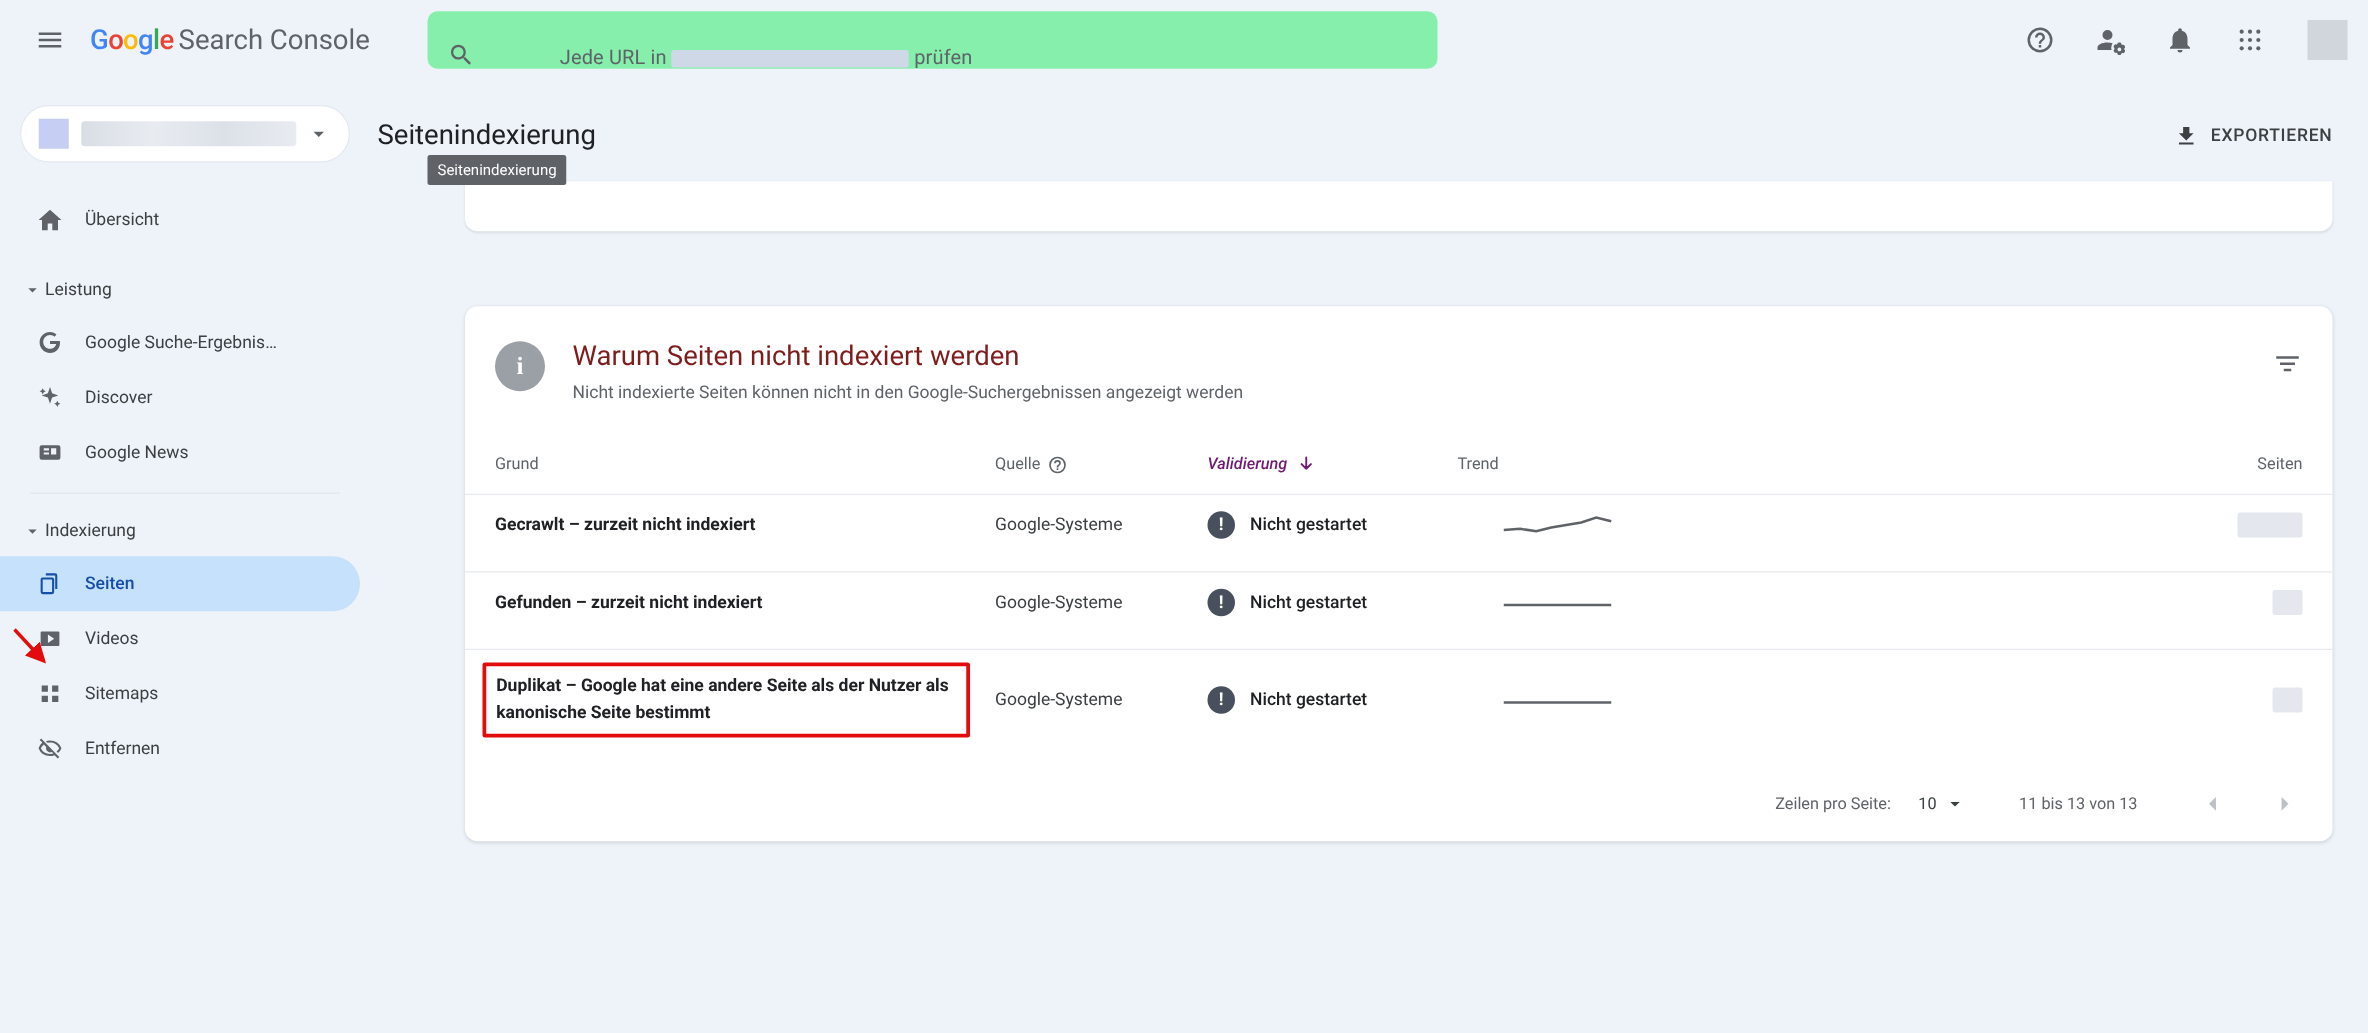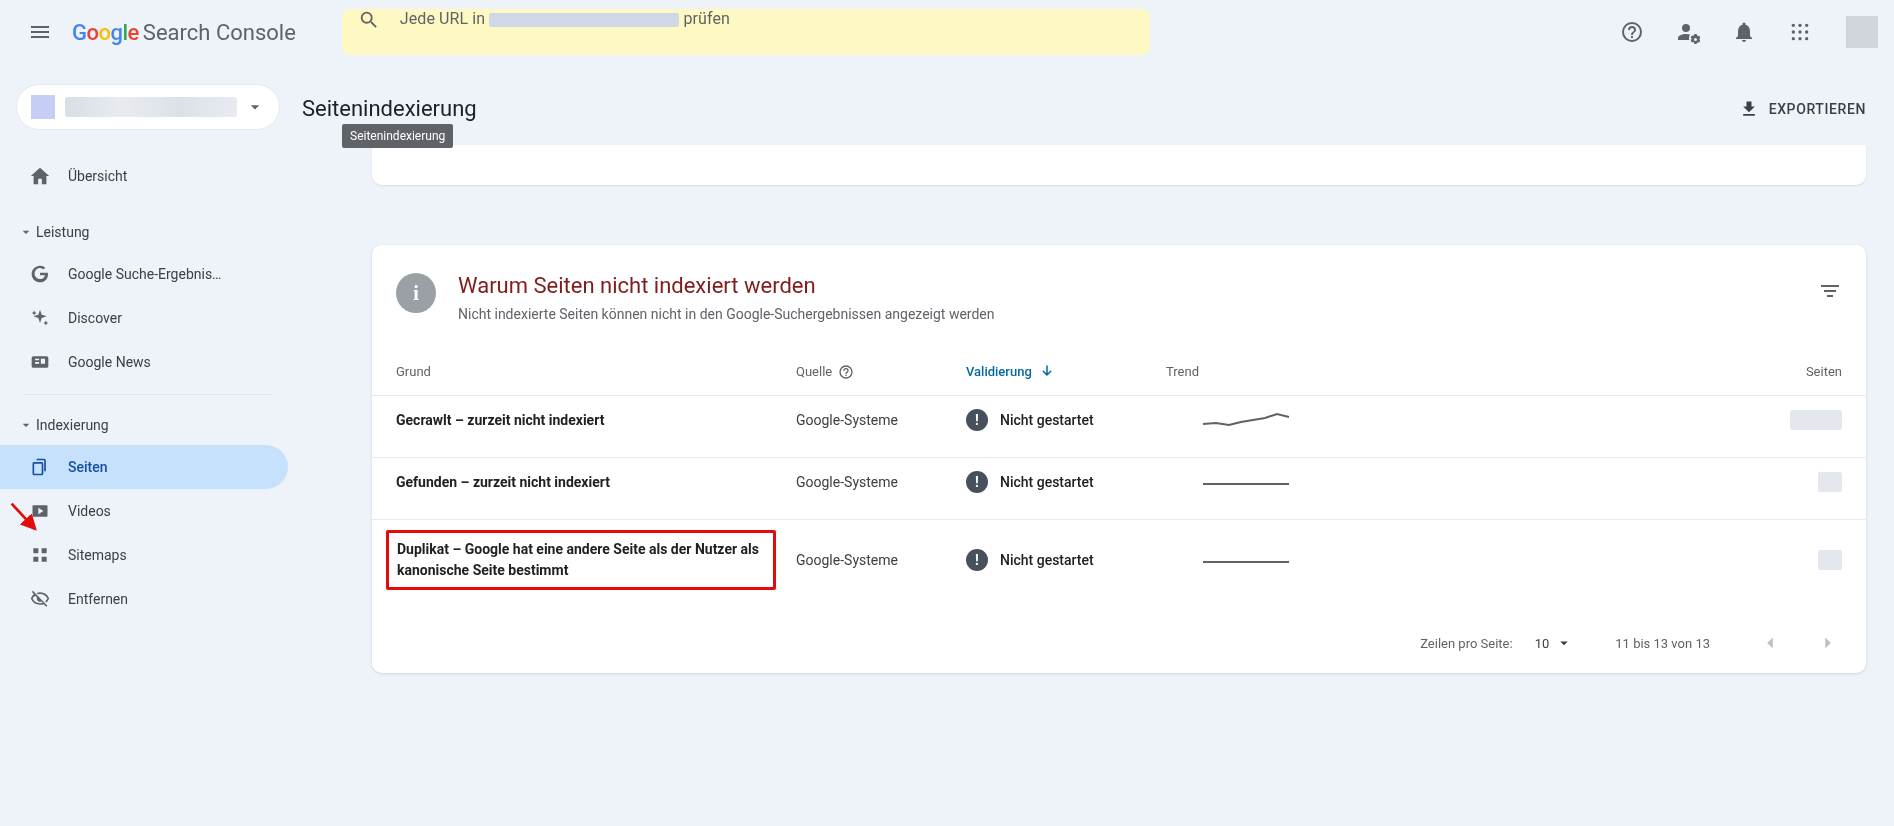--- a/index.html
+++ b/index.html
@@ -29,25 +29,26 @@
     margin-left: 8px;
     font-size: 22px;
     display: flex; align-items: flex-start; gap: 4px;
   }
   .logo .g-logo { font-weight: 500; letter-spacing: -0.5px; }
   .logo .sc { color: #5f6368; font-weight: 400; }
   .search-bar {
     margin-left: 46px;
     flex: 0 0 808px;
     height: 46px;
-    background: #fef9c3;
+    background: #86efac;
     border-radius: 8px;
-    display: flex; align-items: flex-start;
+    display: flex; align-items: flex-end;
     padding: 0 16px;
     color: #5f6368;
+    gap: 48px;
   }
   .search-bar .search-icon { color: #5f6368; }
   .search-bar .search-text {
     margin-left: 20px;
     font-size: 16px;
     color: #5f6368;
     letter-spacing: 0.1px;
   }
   .header-spacer { flex: 1; }
   .header-icons {
@@ -208,21 +209,21 @@
     align-items: center;
     padding: 0 24px;
   }
   .rtable-head {
     height: 48px;
     font-size: 13px;
     color: #5f6368;
     border-bottom: 1px solid #e8eaed;
   }
   .rtable-head .th { display:flex; align-items:center; gap:6px; }
-  .rtable-head .th.sort { color: #0369a1; font-weight: 500; }
+  .rtable-head .th.sort { color: #701a75; font-weight: 500; font-style: italic; }
   .th.right, .td.right { justify-content: flex-end; text-align: right; }
   .rtable-row {
     min-height: 56px;
     border-bottom: 1px solid #e8eaed;
     font-size: 14px;
     padding-top: 10px; padding-bottom: 23px;
     cursor: pointer;
   }
   .rtable-row:last-child { border-bottom: none; }
   .td.reason { font-weight: 700; color: #202124; line-height: 1.5; }

